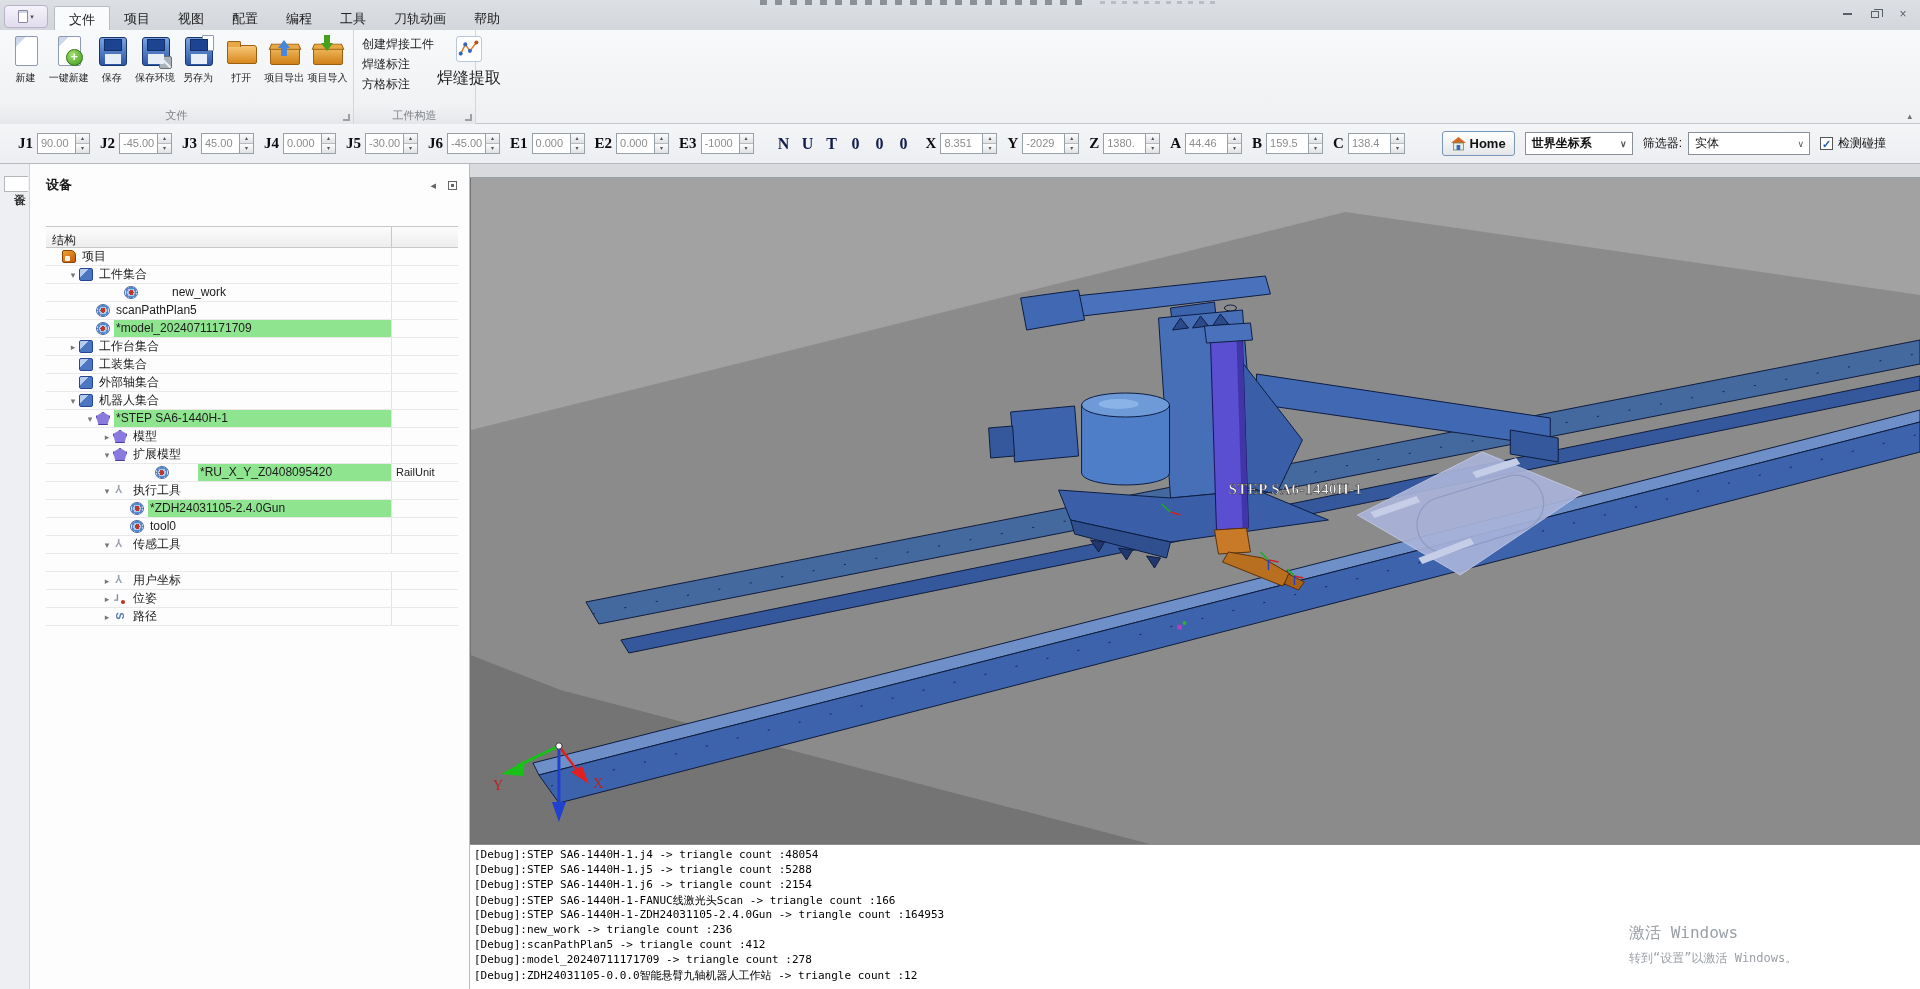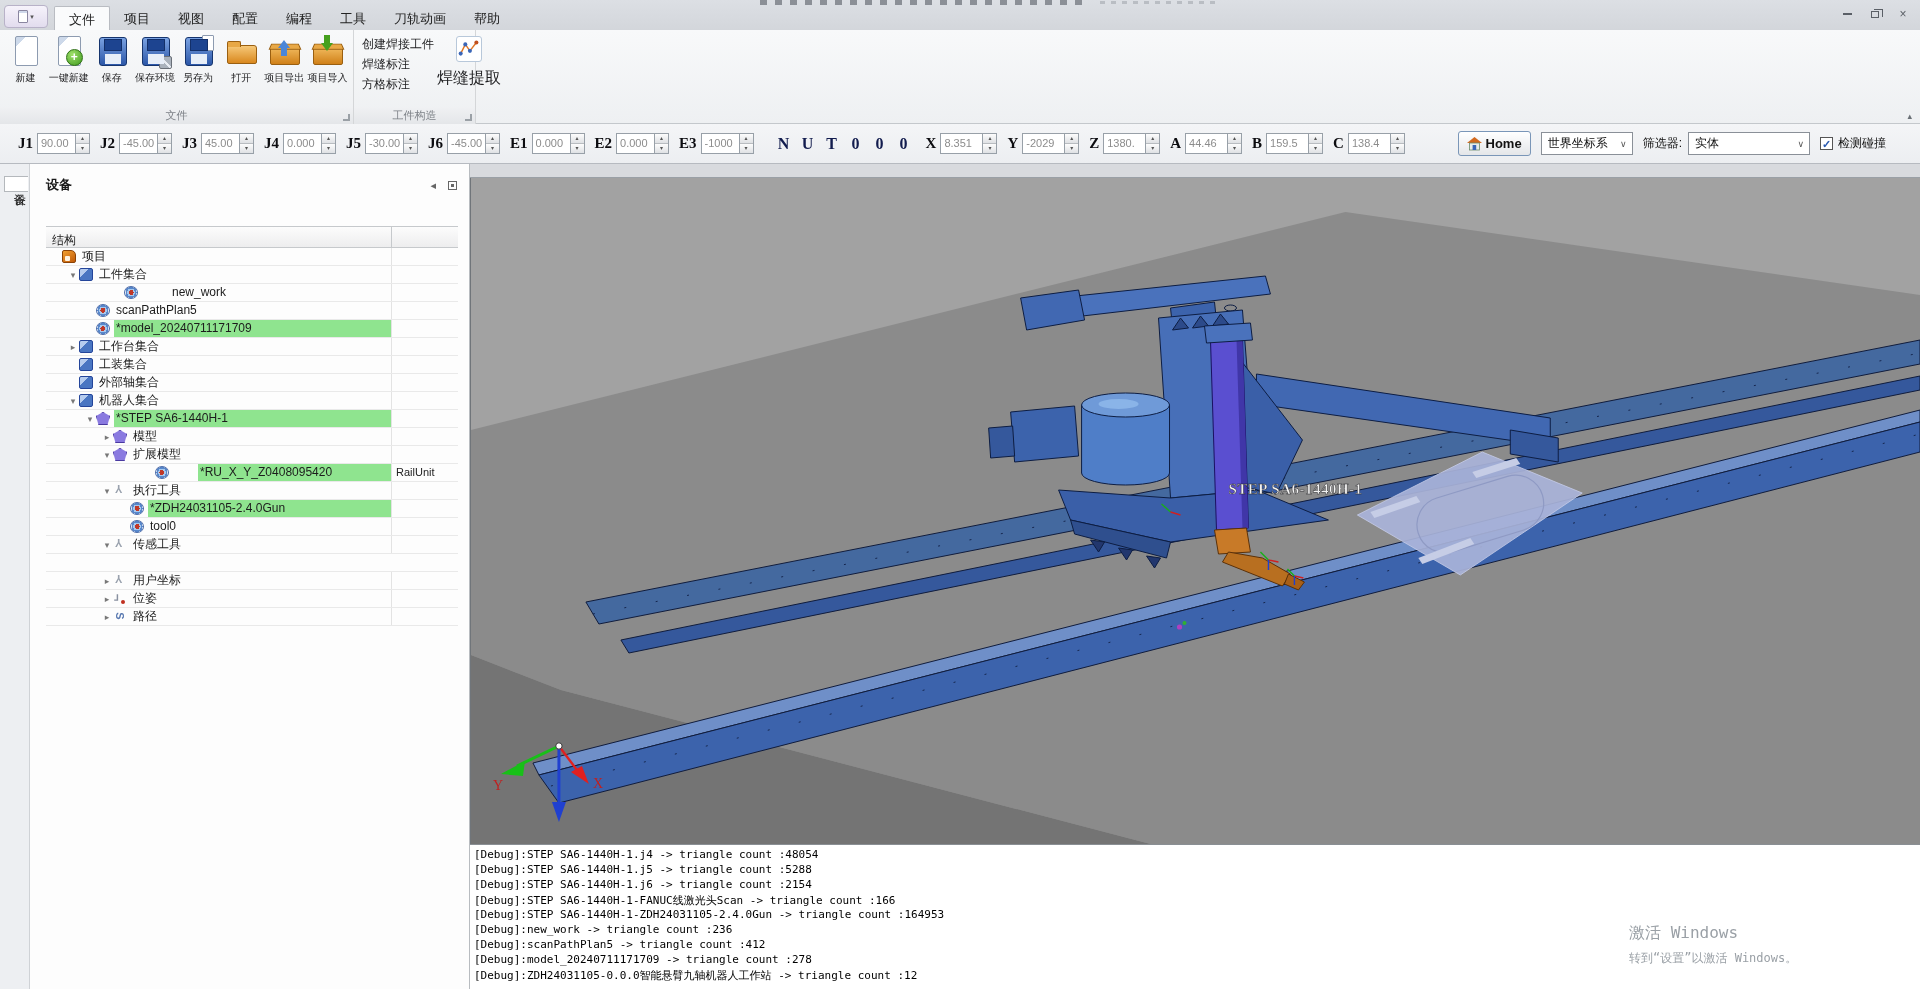--- a/index.html
+++ b/index.html
@@ -73,21 +73,21 @@
   .spinbox.wide .val { width:41px; }
   .spin { width:14px; border-left:1px solid #98a0a8; display:flex; flex-direction:column; }
   .spin i { flex:1; font-style:normal; font-size:6px; line-height:9px; text-align:center; color:#555; background:linear-gradient(#fdfdfd,#dfe1e4); }
   .spin i + i { border-top:1px solid #b8bcc0; }
   .letters { display:inline-flex; margin-left:18px; }
   .letters span { font-family:"Liberation Serif", serif; font-weight:bold; font-size:16px; color:#121c4e; width:24px; text-align:center; }
   .jb-right { margin-left:auto; display:flex; align-items:center; margin-right:26px; }
   .home-btn { height:25px; border:1px solid #7a96b8; border-radius:3px; background:linear-gradient(#ffffff,#e4e6e9); display:flex; align-items:center; padding:0 8px; gap:4px; font-weight:bold; font-size:13px; color:#111; margin-right:10px; }
   .dd { height:23px; border:1px solid #8a9098; background:#fff; display:flex; align-items:center; font-size:12px; color:#111; padding-left:6px; margin-right:10px; }
   .dd .chev { margin-left:auto; padding:0 5px; color:#555; font-size:9px; }
-  .dd1 { width:92px; } .dd2 { width:122px; }
+  .dd1 { width:108px;font-weight:bold; } .dd2 { width:122px; }
   .flabel { font-size:12px; color:#111; margin-right:6px; }
   .chk { display:flex; align-items:center; gap:5px; font-size:12px; color:#111; }
   .chk .box { width:13px; height:13px; border:1px solid #555; background:#fff; color:#2a5ab0; font-size:11px; line-height:12px; text-align:center; font-weight:bold; }
 
   
   .main { flex:1; display:flex; min-height:0; }
   .side-strip { width:30px; background:#edeff2; border-right:1px solid #cfd2d6; position:relative; }
   .v-tab { position:absolute; left:4px; top:12px; width:24px; padding:7px 0; background:#fff; border:1px solid #b4b8bc; border-right:none; writing-mode:vertical-rl; text-align:center; font-size:12px; color:#222; }
   .left-panel { width:440px; background:#fdfdfd; border-right:1px solid #b8bcc0; position:relative; }
   .panel-header { height:36px; display:flex; align-items:center; padding:6px 12px 0 16px; }

